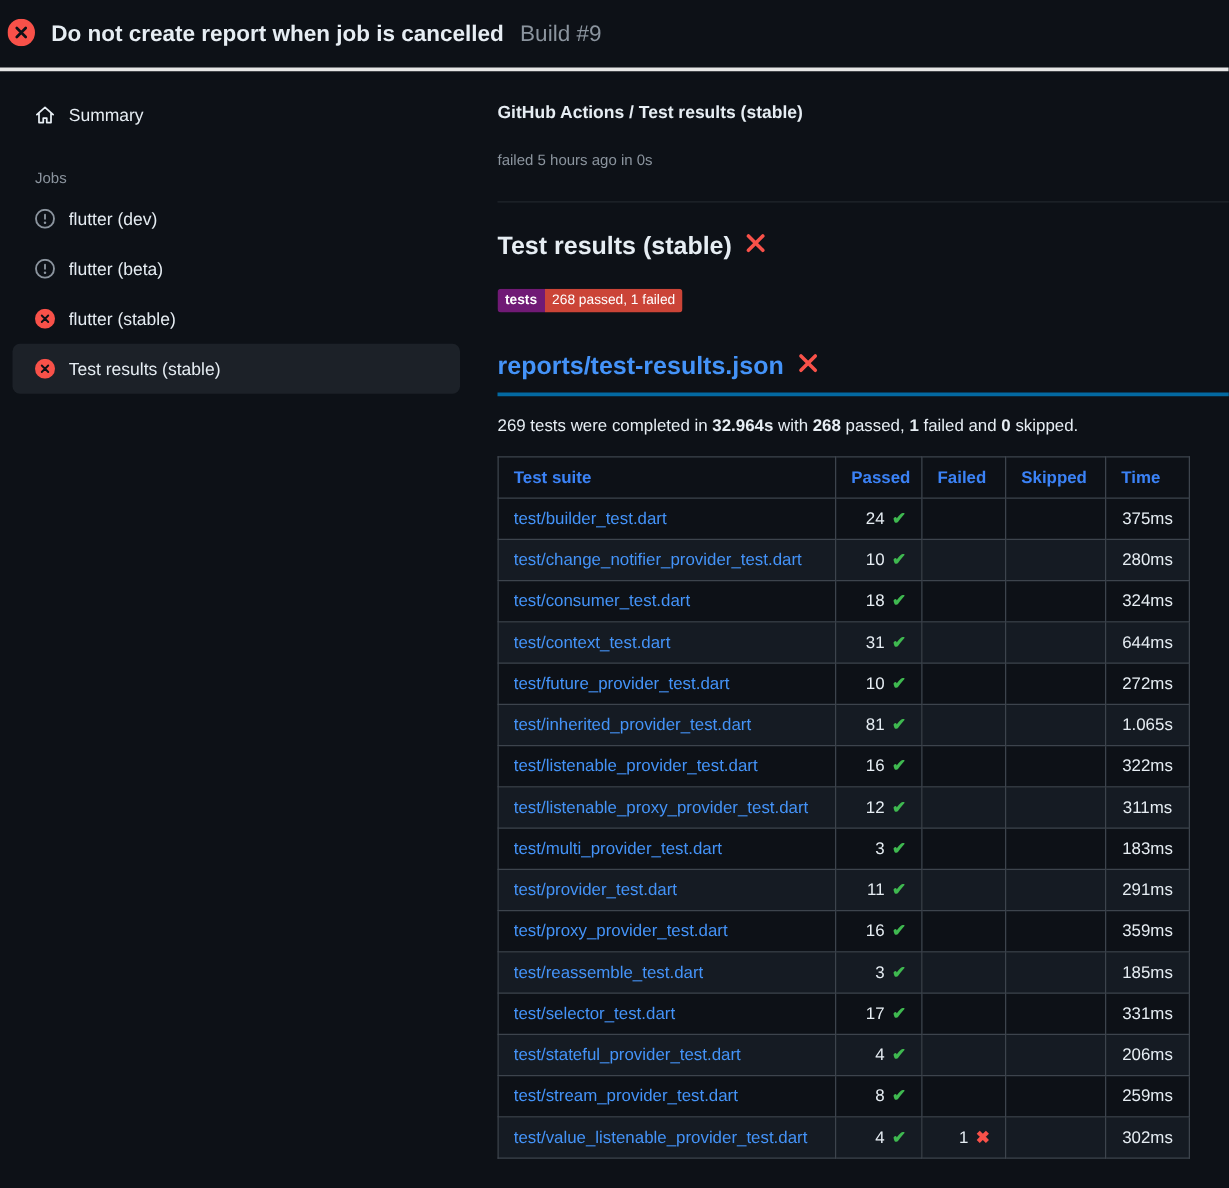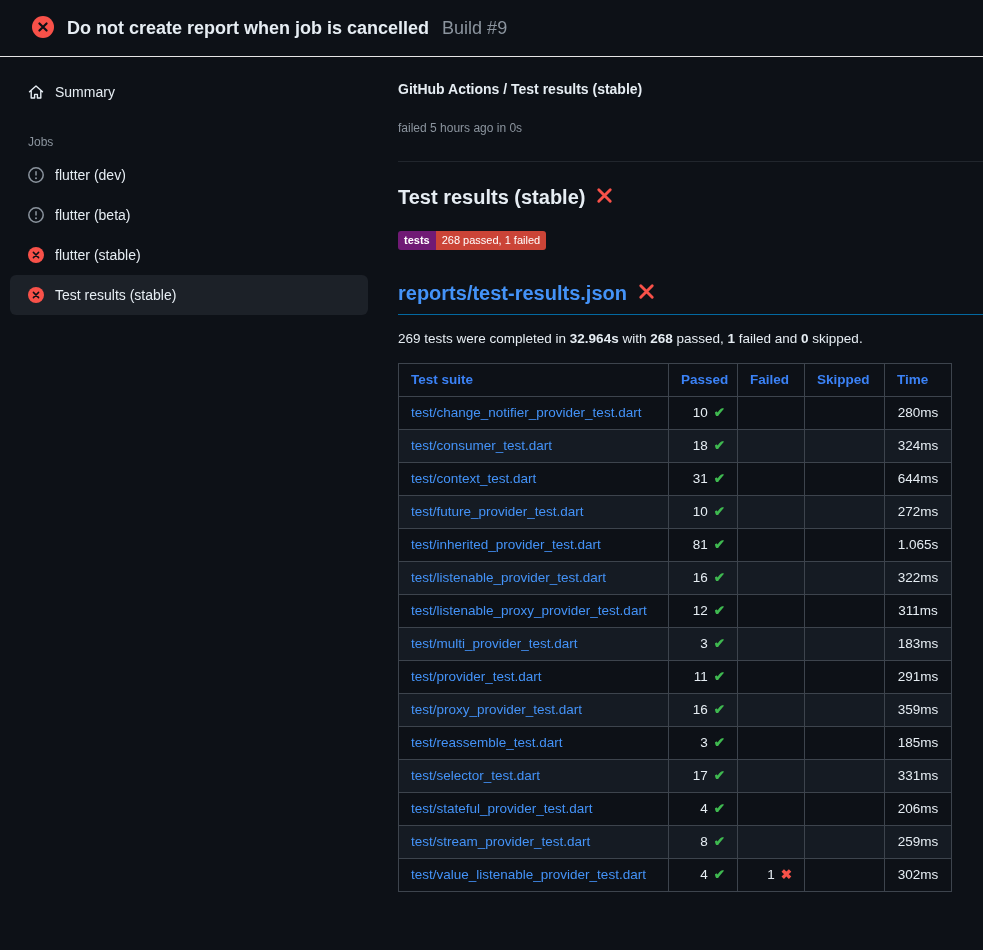--- a/index.html
+++ b/index.html
@@ -8,22 +8,22 @@
     background:#0d1117;
     color:#e6edf3;
     font-family:"Liberation Sans", sans-serif;
     font-size:14px;
     overflow:hidden;
   }
   
   .topbar {
     height:57px;
     display:flex; align-items:center; gap:13px;
-    padding:0 16px 0 32px;
-    border-bottom:1px solid #e5e5e5;
+    padding:0 16px 0 6px;
+    border-bottom:3px solid #e5e5e5;
   }
   .topbar .title { font-size:18px; font-weight:700; color:#e6edf3; }
   .topbar .build { font-size:18px; font-weight:400; color:#8b949e; }
   
   .content { display:flex; height:892px; }
   .sidebar { width:382px; padding:16px 14px 0 10px; flex:none; }
   .main { flex:1; padding:24px 44px 0 16px; }
   
   .side-item {
     display:flex; align-items:center; gap:11px;
@@ -45,21 +45,21 @@
   }
   .badge {
     margin-top:22px; display:inline-flex; align-items:stretch;
     font-size:11px; line-height:13px; border-radius:3px; overflow:hidden;
     color:#ffffff;
   }
   .badge .badge-label { background:#701a75; padding:3px 6px;font-weight:bold; }
   .badge .badge-value { background:#cb4437; padding:3px 6px; }
   .report-title {
     margin-top:32px; margin-right:-32px;
-    padding-bottom:9px; border-bottom:1px solid #0369a1;
+    padding-bottom:9px; border-bottom:3px solid #0369a1;
     font-size:20px; font-weight:700;
     display:flex; align-items:center; gap:11px;
   }
   .report-title a { color:#4493f8; text-decoration:none; }
   .summary-line { margin-top:16px; font-size:13.5px; color:#e6edf3; }
   .summary-line strong { font-weight:700; }
   
   table.results {
     margin-top:17px; width:553px;
     border-collapse:collapse; table-layout:fixed;
@@ -193,20 +193,27 @@
         <tr>
           <th>Test suite</th>
           <th class="col-right">Passed</th>
           <th class="col-center">Failed</th>
           <th class="col-center">Skipped</th>
           <th class="col-center">Time</th>
         </tr>
       </thead>
       <tbody id="results-tbody">
           <tr>
+            <td><a href="#">test/builder_test.dart</a></td>
+            <td class="col-right"><span>24</span><span class="check">✔</span></td>
+            <td class="col-right"></td>
+            <td class="col-center"></td>
+            <td class="col-center">375ms</td>
+          </tr>
+          <tr>
             <td><a href="#">test/change_notifier_provider_test.dart</a></td>
             <td class="col-right"><span>10</span><span class="check">✔</span></td>
             <td class="col-right"></td>
             <td class="col-center"></td>
             <td class="col-center">280ms</td>
           </tr>
           <tr>
             <td><a href="#">test/consumer_test.dart</a></td>
             <td class="col-right"><span>18</span><span class="check">✔</span></td>
             <td class="col-right"></td>

